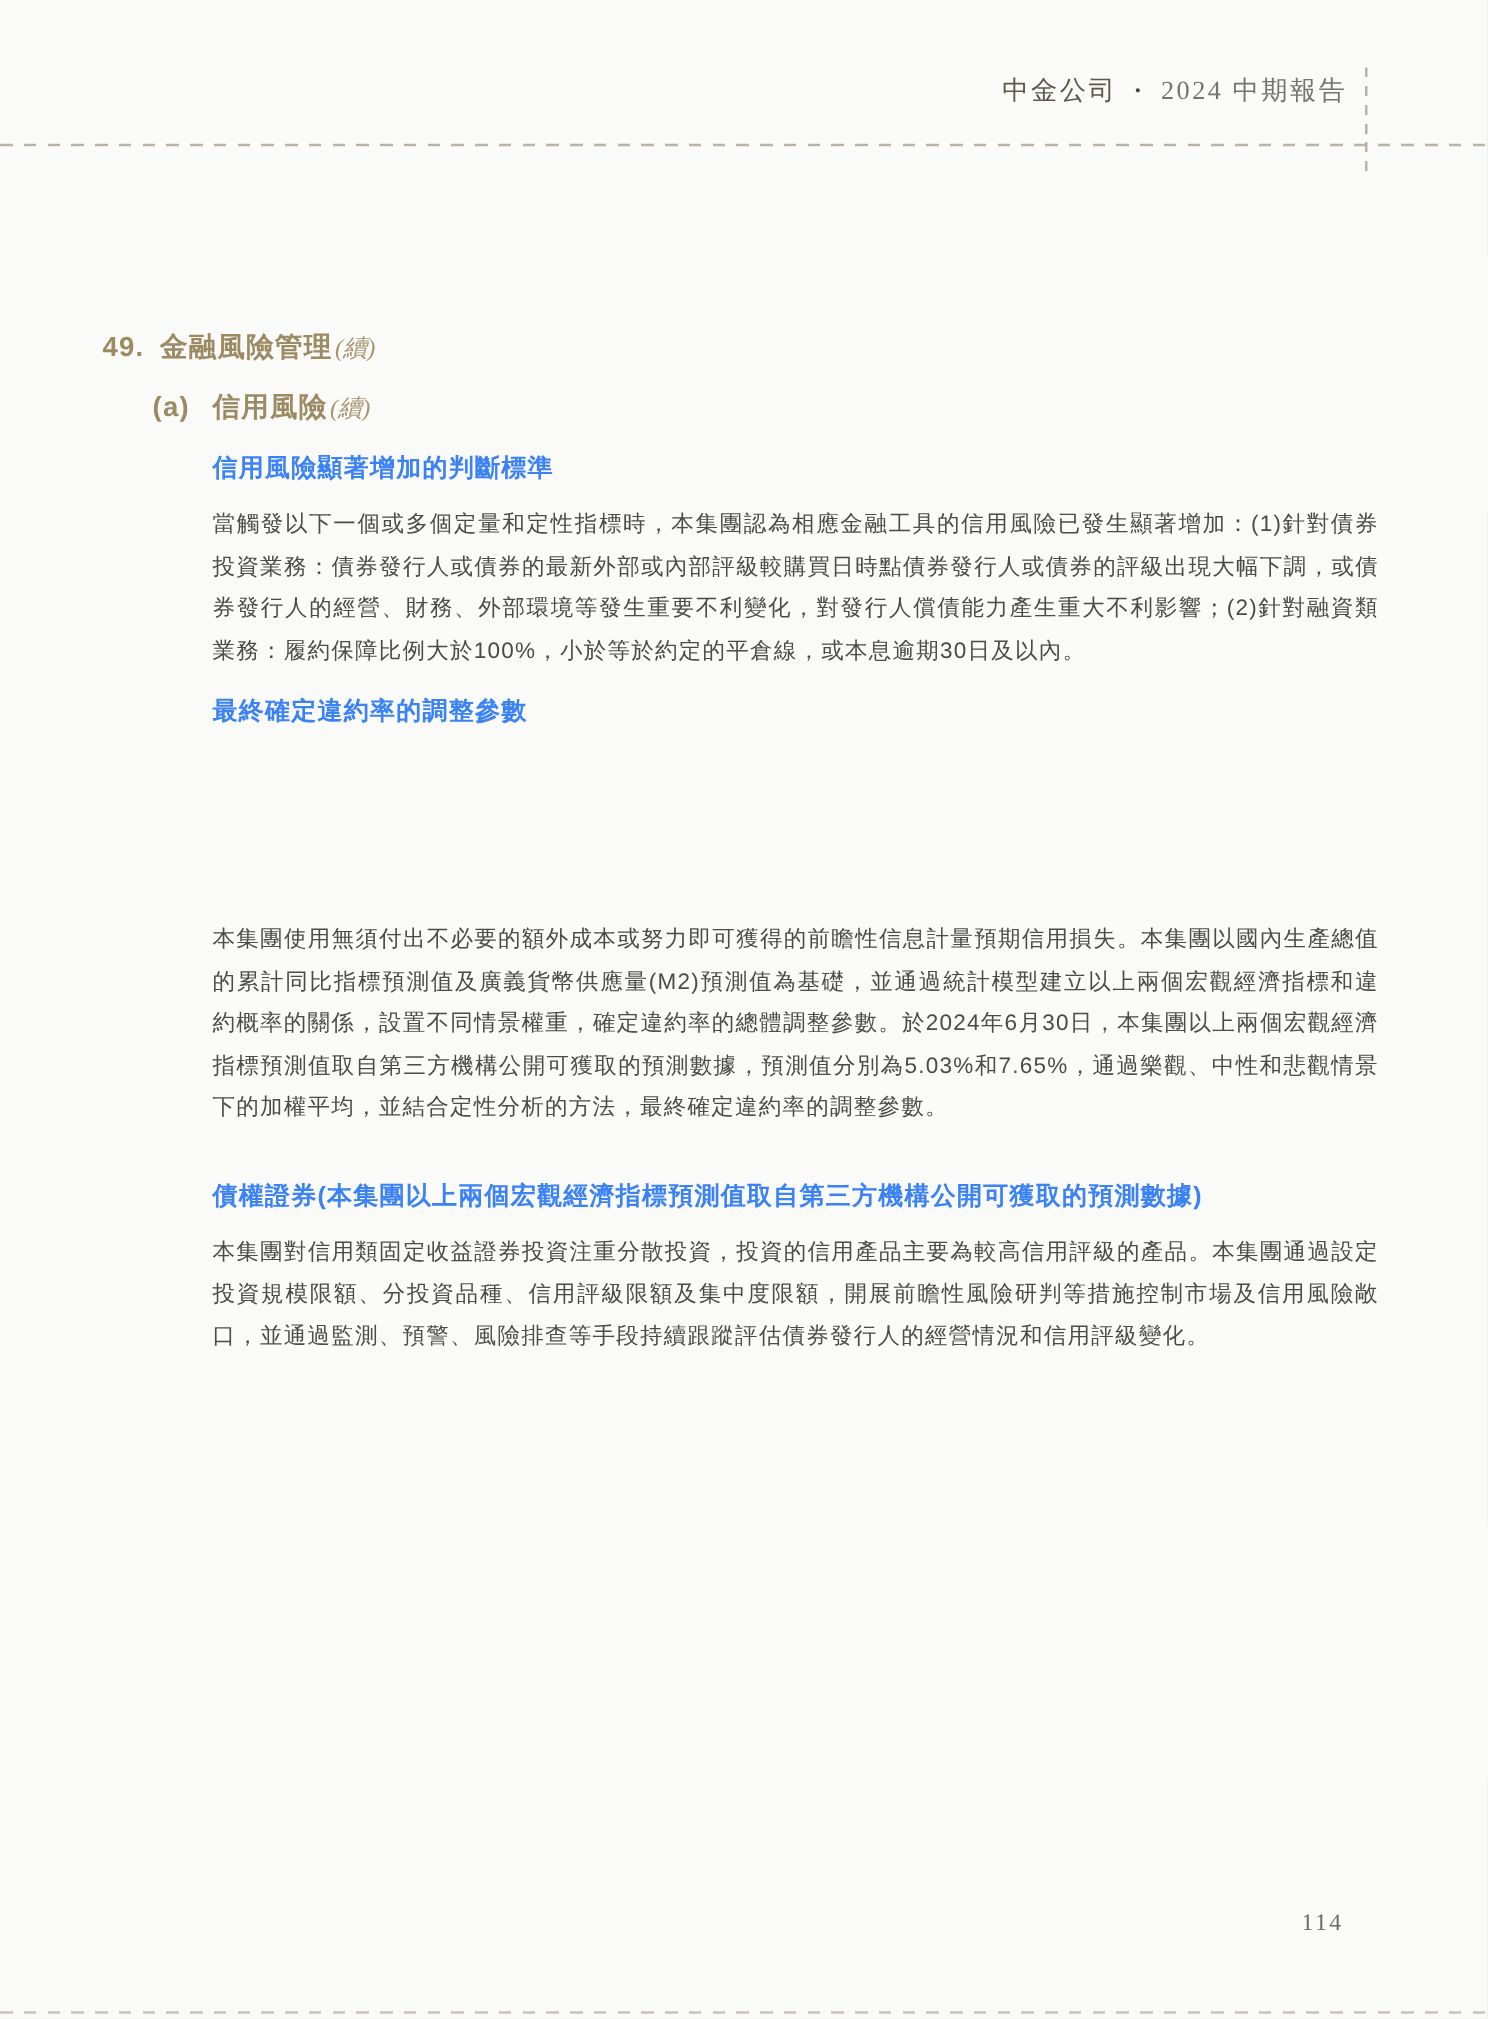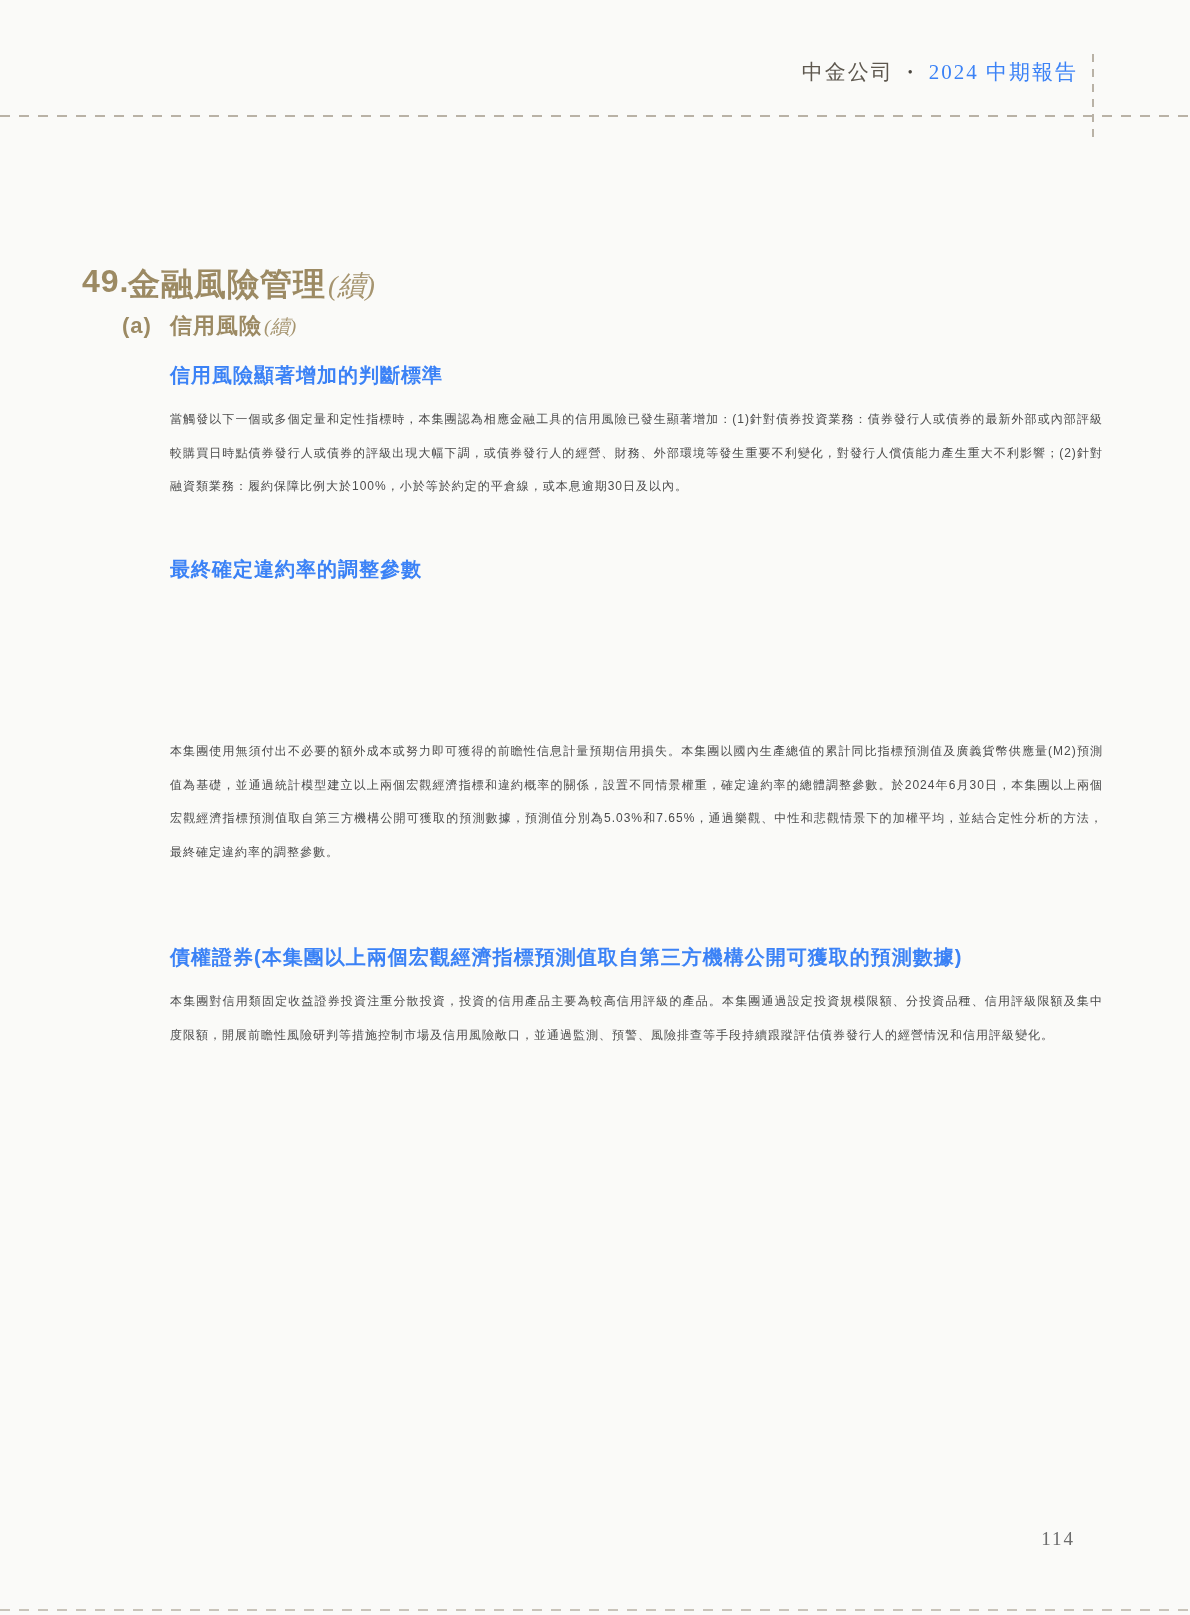--- a/index.html
+++ b/index.html
@@ -24,21 +24,21 @@
     display: flex;
     align-items: baseline;
     gap: 14px;
     font-family: "Liberation Serif", serif;
     font-size: 21px;
     letter-spacing: 2px;
     white-space: nowrap;
   }
   .header .company { color: #5d574e; }
   .header .bullet  { color: #4a463f; font-size: 14px; transform: translateY(-2px); }
-  .header .report  { color: #3b82f6; }
+  .header .report  { color: #737373; }
 
   .hrule {
     position: absolute;
     left: 0;
     top: 115px;
     width: 1190px;
     height: 2px;
     background: repeating-linear-gradient(90deg, #b9b2a6 0 10px, transparent 10px 19px);
   }
   .hrule.bottom {
@@ -54,24 +54,24 @@
     background: repeating-linear-gradient(180deg, #b9b2a6 0 8px, transparent 8px 15px);
   }
 
   
   .section-title {
     position: absolute;
     left: 82px;
     top: 263px;
     color: #9c8a63;
     font-weight: 700;
-    font-size: 32px;
+    font-size: 22px;
     letter-spacing: 1px;
     display: flex;
-    align-items: flex-start;
+    align-items: center;
   }
   .section-title .sec-num { width: 46px; }
   .subsection-title {
     position: absolute;
     left: 122px;
     top: 311px;
     color: #9c8a63;
     font-weight: 700;
     font-size: 22px;
     letter-spacing: 1px;
@@ -103,21 +103,21 @@
   .block h3 {
     margin: 0;
     font-size: 20px;
     line-height: 27px;
     font-weight: 700;
     color: #3b82f6;
     letter-spacing: 1px;
   }
   .block p {
     margin: 14px 0 0 0;
-    font-size: 12px;
+    font-size: 18px;
     line-height: 33.5px;
     color: #4b4b4b;
     letter-spacing: 1px;
     text-align: justify;
   }
 
   
   .page-number {
     position: absolute;
     top: 1528px;

